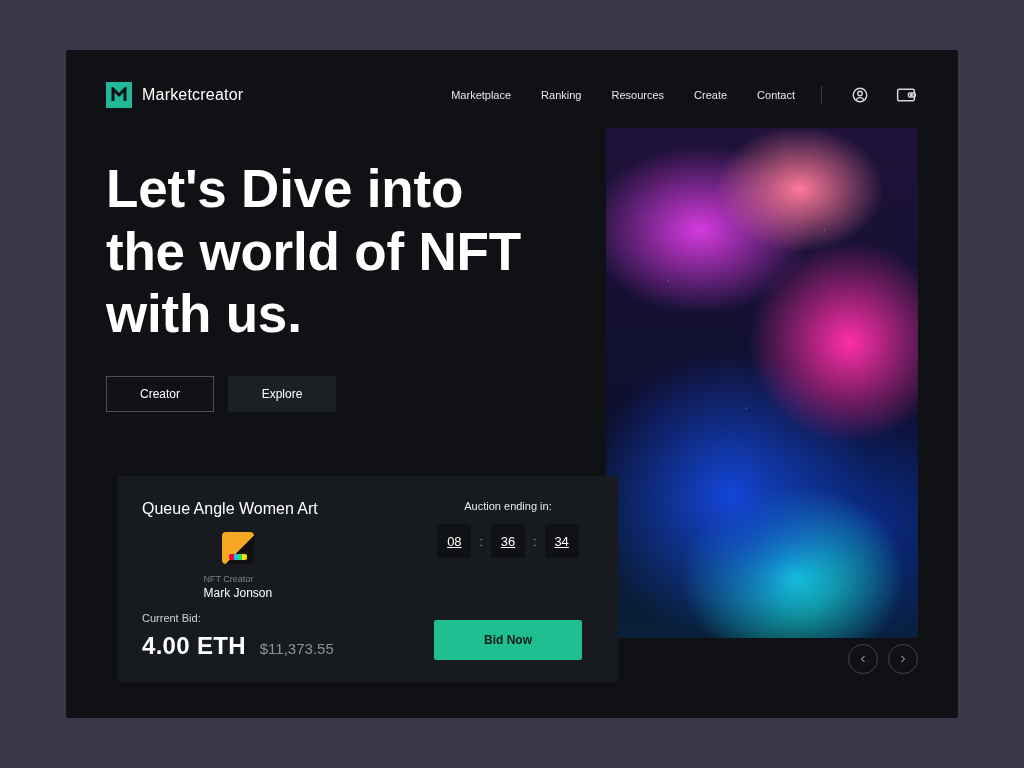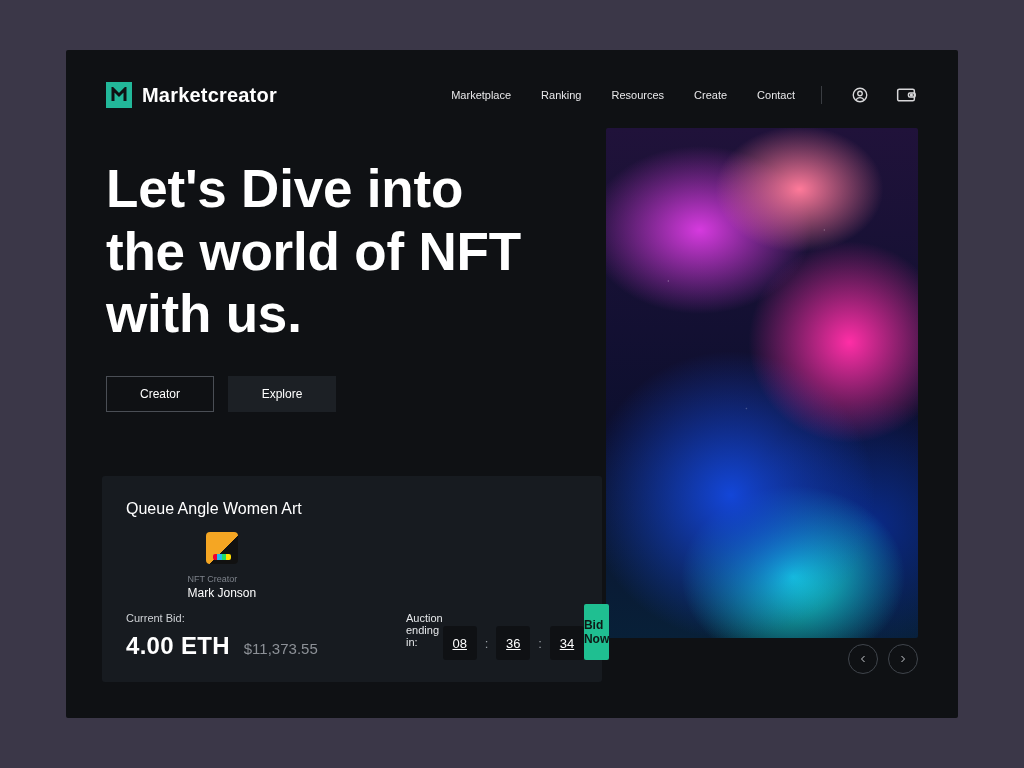--- a/index.html
+++ b/index.html
@@ -18,42 +18,42 @@
     color: #fff;
   }
   
   .header { display: flex; align-items: center; justify-content: space-between; }
   .brand { display: flex; align-items: center; gap: 10px; }
   .logo {
     width: 26px; height: 26px; background: #22b89a; position: relative;
     display: flex; align-items: center; justify-content: center;
   }
   .logo svg { display:block; }
-  .brand-name { font-size: 20px; font-weight: 700; letter-spacing: .2px; }
+  .brand-name { font-size: 16px; font-weight: 400; letter-spacing: .2px; }
   .navwrap { display: flex; align-items: center; gap: 22px; }
   .nav { display: flex; align-items: center; gap: 30px; }
   .nav a { color: #e8e8ea; font-size: 11px; text-decoration: none; cursor: pointer; }
   .divider { width: 1px; height: 18px; background: #3a3d42; margin: 0 4px; }
   .iconbtn {
     width: 24px; height: 24px; display: flex; align-items: center; justify-content: center;
     color: #d8d8da; cursor: pointer;
   }
   
   .hero { position: absolute; left: 40px; top: 108px; width: 430px; }
   .headline { font-size: 53px; line-height: 1.18; font-weight: 600; letter-spacing: -.2px; }
   .ctarow { display: flex; gap: 14px; margin-top: 30px; }
   .btn {
     min-width: 108px; height: 36px; display: flex; align-items: center; justify-content: center;
     font-size: 12px; cursor: pointer; border: 1px solid transparent;
   }
   .btn-solid { background: #1c2025; }
   .btn-outline { background: transparent; border: 1px solid #4a4e55; }
   
   .card {
-    position: absolute; left: 36px; bottom: 36px; width: 500px; height: 206px;
+    position: absolute; left: 52px; bottom: 36px; width: 500px; height: 206px;
     background: #171b20; border-radius: 3px; padding: 24px 24px 22px 24px;
     display: flex; justify-content: space-between;
   }
   .card-left { display:flex; flex-direction:column; }
   .art-title { font-size: 16px; font-weight: 500; }
   .creator { display: flex; align-items: center; gap: 10px; margin-top: 14px; flex-direction: column; }
   .avatar {
     width: 32px; height: 32px; border-radius: 4px;
     background: linear-gradient(135deg,#f5a623 0%, #f5a623 55%, #111 55%, #111 100%);
     position: relative; overflow:hidden;
@@ -63,31 +63,31 @@
     background: linear-gradient(90deg,#e03 0 25%, #2be 25% 50%, #2d6 50% 75%, #fd0 75% 100%);
   }
   .creator-meta { display: flex; flex-direction: column; }
   .creator-label { font-size: 9px; color: #7d828a; }
   .creator-name { font-size: 12px; font-weight: 500; margin-top: 2px; }
   .bidrow { margin-top: auto; }
   .bid-label { font-size: 11px; color: #cfd2d6; }
   .bid-values { display: flex; align-items: baseline; gap: 14px; margin-top: 8px; }
   .bid-eth { font-size: 24px; font-weight: 700; letter-spacing:.3px; }
   .bid-usd { font-size: 15px; color: #8d9197; }
-  .card-right { display: flex; flex-direction: row; align-items: flex-end; width: 172px; }
+  .card-right { display: flex; flex-direction: column; align-items: center; width: 172px; }
   .auction-label { font-size: 11px; color: #e6e8ea; margin-bottom: 12px; }
   .timer { display: flex; align-items: center; gap: 8px; }
   .timebox {
     width: 34px; height: 34px; background: #0f1114; border-radius: 3px;
     display: flex; align-items: center; justify-content: center; font-size: 13px; font-weight:500;text-decoration:underline;
   }
   .colon { color:#9aa0a6; font-size:13px; }
   .bidbtn {
     margin-top: auto;
-    width: 148px; height: 56px; background: #1fbf91; color: #0e1a16;
+    width: 148px; height: 40px; background: #1fbf91; color: #0e1a16;
     display: flex; align-items: center; justify-content: center;
     font-size: 12px; font-weight: 600; border-radius: 2px; cursor: pointer;
   }
   
   .artwork {
     position: absolute; right: 40px; top: 78px; width: 312px; height: 510px;
     border-radius: 2px;
     background:
       radial-gradient(120px 90px at 62% 12%, #ff7a9a 0%, rgba(255,122,154,0) 70%),
       radial-gradient(160px 120px at 30% 20%, #d63adf 0%, rgba(214,58,223,0) 70%),

